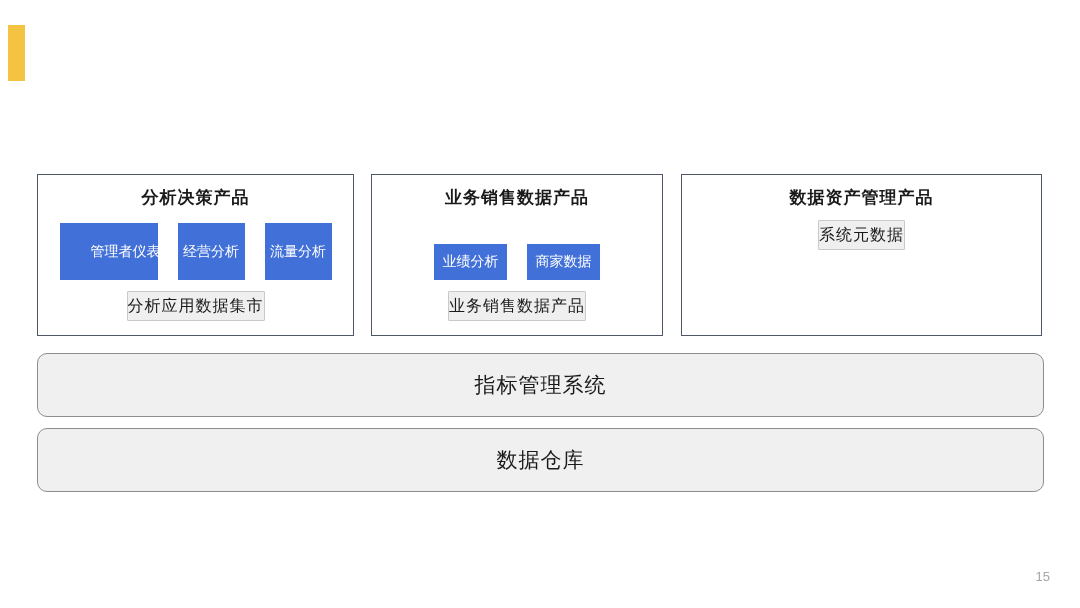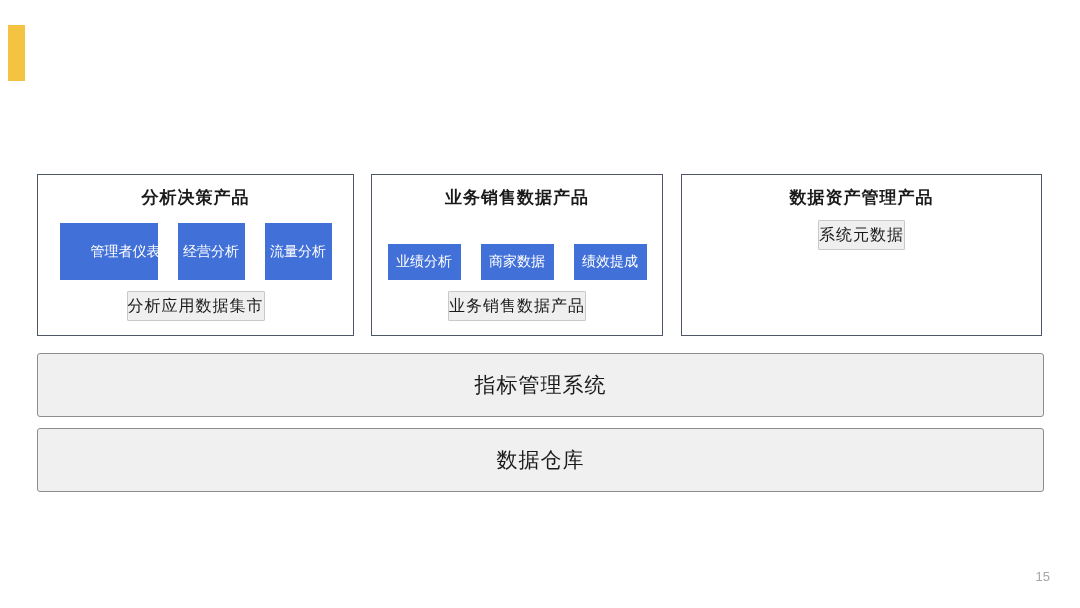--- a/index.html
+++ b/index.html
@@ -75,21 +75,21 @@
     font-size: 16px; font-weight: 500;
     letter-spacing: 1px;
     color: var(--text-dark, #1A1A1A);
   }
   
   .layer-bar {
     position: absolute; left: 37px;
     width: 1007px; height: 64px;
     background: var(--layer-fill, #F0F0F1);
     border: 1.5px solid var(--layer-border, #8D8D8D);
-    border-radius: 3px;
+    border-radius: 10px;
     display: flex; align-items: center; justify-content: center;
     font-size: 21px; font-weight: 400;
     letter-spacing: 1px;
     color: var(--text-dark, #1A1A1A);
   }
   .layer-0 { top: 353px; }
   .layer-1 { top: 428px; }
   
   .page-number {
     position: absolute; right: 30px; top: 569px;
@@ -114,21 +114,20 @@
         <div class="product-tile w71">流量分析</div>
       </div>
       <div class="datamart-pill">分析应用数据集市</div>
     </div>
 
     <div class="group-box g1">
       <div class="group-title">业务销售数据产品</div>
       <div class="product-row">
         <div class="product-tile w73">业绩分析</div>
         <div class="product-tile w73">商家数据</div>
-        <div class="product-tile w73">绩效提成</div>
       </div>
       <div class="datamart-pill">业务销售数据产品</div>
     </div>
 
     <div class="group-box g2">
       <div class="group-title">数据资产管理产品</div>
       <div class="datamart-pill">系统元数据</div>
     </div>
 
   </div>

